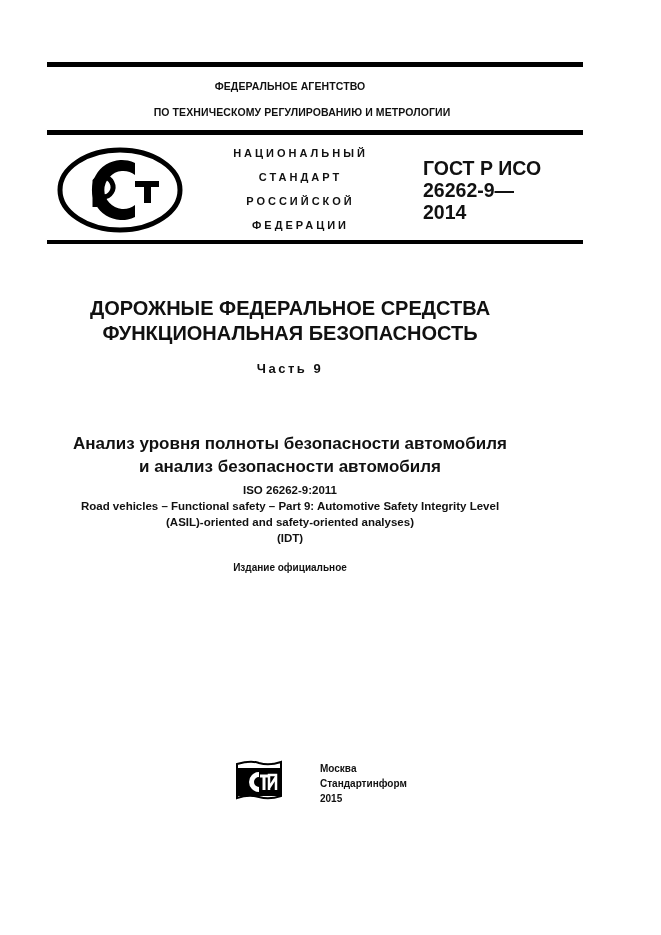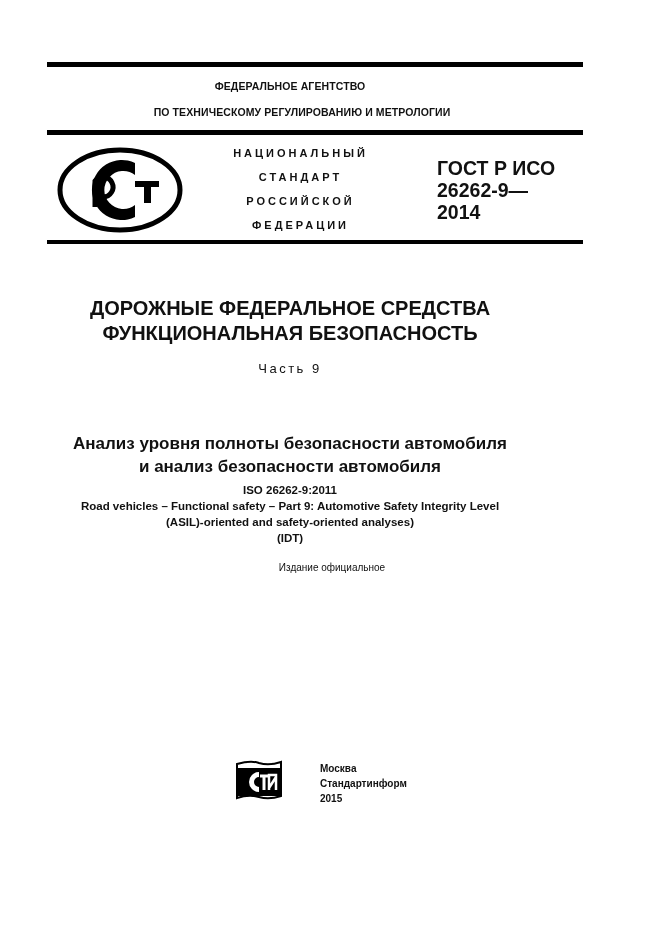--- a/index.html
+++ b/index.html
@@ -4,26 +4,26 @@
 <style>
   html, body { margin:0; padding:0; background:#ffffff; }
   body { width:661px; height:935px; position:relative; overflow:hidden;
          font-family:"Liberation Sans", sans-serif; color:#111; }
   .rule { position:absolute; left:47px; width:536px; background:#000; }
   .abs { position:absolute; }
   .center { text-align:center; left:0; width:580px; }
   .agency { font-weight:bold; font-size:10.5px; letter-spacing:0.1px; }
   .natstd { position:absolute; left:208px; width:185px; text-align:center;
             font-weight:bold; font-size:11px; letter-spacing:3px; line-height:24px; top:141px; }
-  .gost { position:absolute; left:437px; top:157px; font-weight:bold; font-size:19.5px; line-height:22px; }
+  .gost { position:absolute; left:423px; top:157px; font-weight:bold; font-size:19.5px; line-height:22px; }
   .title-main { top:296px; font-weight:bold; font-size:20px; line-height:25px; }
-  .part { top:361px; font-weight:normal; font-size:13px; letter-spacing:2.5px; }
+  .part { top:361px; font-weight:bold; font-size:13px; letter-spacing:2.5px; }
   .subtitle { top:393px; font-weight:bold; font-size:17px; line-height:23px;margin-top:39px; }
   .iso { top:482px; font-weight:bold; font-size:11.5px; line-height:16px; }
-  .edition { top:562px; font-weight:normal; font-size:10px;padding-left:42px; }
+  .edition { top:562px; font-weight:bold; font-size:10px; }
   .pub { position:absolute; left:320px; width:100px; top:761px; text-align:left;
          font-weight:bold; font-size:10px; line-height:15px; }
 </style>
 </head>
 <body>
 
 <div class="rule" style="top:62px;height:5px;"></div>
 
 <div class="abs center agency" style="top:80px;">ФЕДЕРАЛЬНОЕ АГЕНТСТВО</div>
 <div class="abs center agency" style="top:106px;padding-left:12px;">ПО ТЕХНИЧЕСКОМУ РЕГУЛИРОВАНИЮ И МЕТРОЛОГИИ</div>

